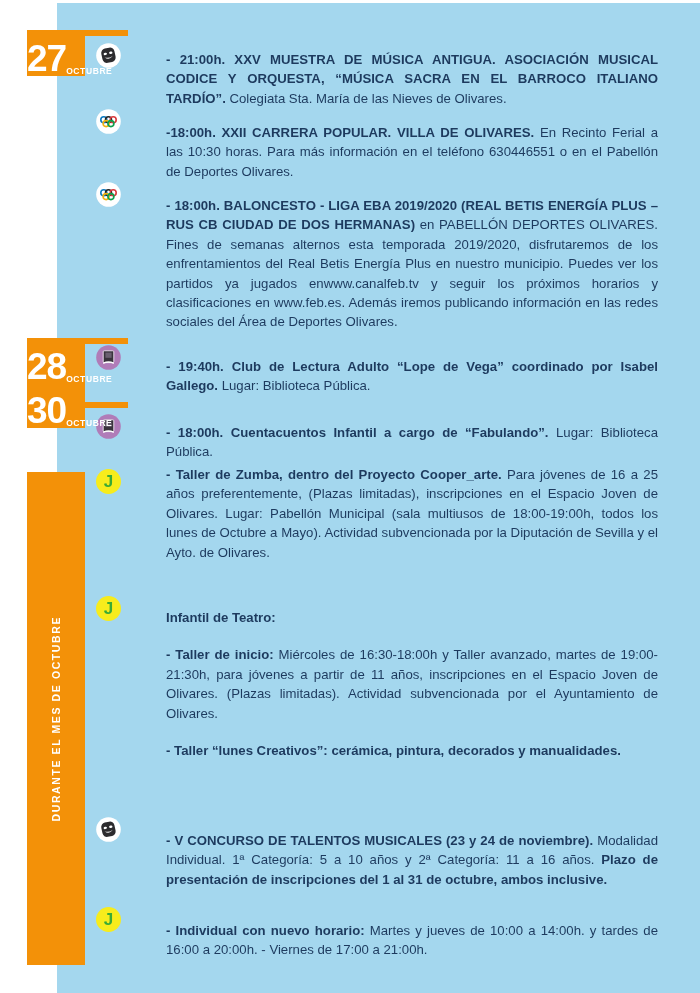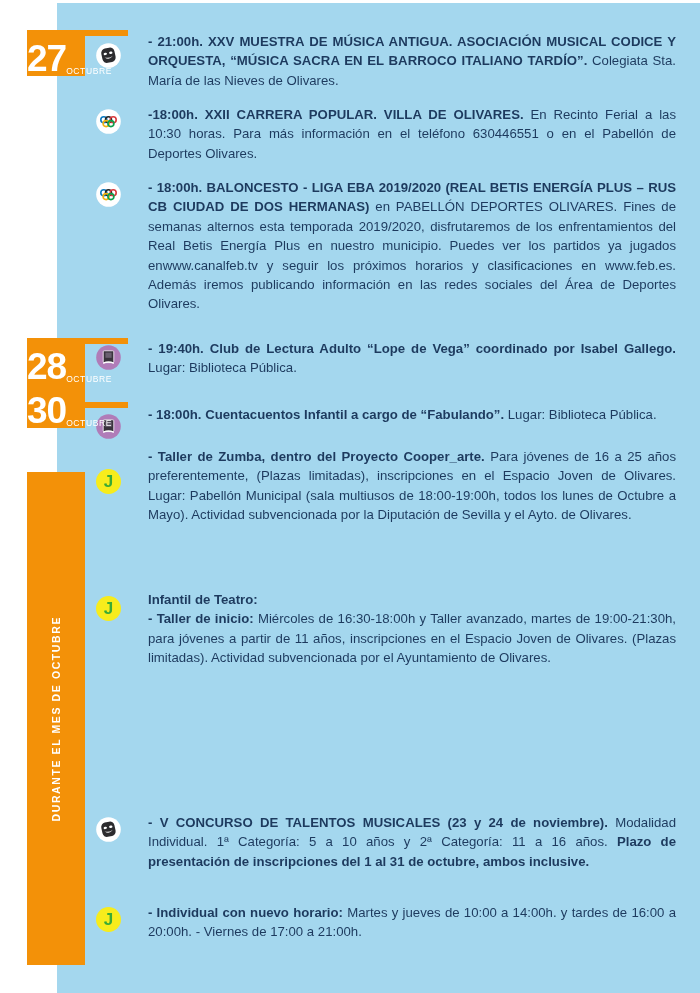--- a/index.html
+++ b/index.html
@@ -8,21 +8,21 @@
     background:#ffffff;
     font-family:"Liberation Sans", sans-serif;
     -webkit-font-smoothing:antialiased;
   }
   .panel{position:absolute;left:57px;top:3px;width:643px;height:990px;background:#a4d7ee;}
 
   
   .badge{position:absolute;left:27px;width:58px;height:46px;background:#f39108;
          display:flex;flex-direction:row;align-items:flex-end;justify-content:flex-start;z-index:3;}
   .badge .day{color:#fff;font-weight:bold;font-size:37px;line-height:34px;letter-spacing:-1px;margin-top:1px;}
-  .badge .mon{color:#fff;font-weight:normal;font-size:8.5px;letter-spacing:.6px;line-height:9px;}
+  .badge .mon{color:#fff;font-weight:bold;font-size:8.5px;letter-spacing:.6px;line-height:9px;}
   .b27{top:30px}.b28{top:338px}.b30{top:382px}
   .badge-bar{position:absolute;left:85px;width:43px;height:6px;background:#f39108;z-index:3;}
   .bar27{top:30px}.bar28{top:338px}.bar30{top:402px}
 
   
   .vbar{position:absolute;left:27px;top:472px;width:58px;height:493px;background:#f39108;
         display:flex;align-items:center;justify-content:center;z-index:3;}
   .vlabel{writing-mode:vertical-rl;transform:rotate(180deg);
           color:#fff;font-weight:bold;font-size:10.5px;letter-spacing:1.6px;white-space:nowrap;}
 
@@ -30,21 +30,21 @@
   .icon{position:absolute;left:96px;width:25px;height:25px;z-index:2;}
   .icon svg{display:block;width:25px;height:25px;}
   .jicon{background:#f7ec1c;border-radius:50%;display:flex;align-items:center;justify-content:center;}
   .jletter{color:#3aaa35;font-weight:bold;font-size:17px;line-height:1;}
   .i1{top:43px}.i2{top:109px}.i3{top:182px}.i4{top:345px}.i5{top:414px}
   .i6{top:469px}.i7{top:596px}.i8{top:817px}.i9{top:907px}
 
   
   .ev{position:absolute;left:148px;width:528px;color:#1d3a5e;
       font-size:13.2px;line-height:19.4px;text-align:justify;z-index:2;}
-  .ev p{margin:0;}
+  .ev p{margin:18px;}
   .ev .b{font-weight:bold;}
   .e1{top:32px}.e2{top:105px}.e3{top:178px}.e4{top:339px}.e5{top:405px}
   .e6{top:447px}.e7{top:590px}.e8{top:813px}.e9{top:903px}
 </style>
 </head>
 <body>
 
 <div class="panel"></div>
 
 <div class="badge b27">
@@ -169,20 +169,21 @@
   <p><span class="b">- 18:00h. Cuentacuentos Infantil a cargo de “Fabulando”.</span><span> Lugar: Biblioteca Pública.</span></p>
 </div>
 
 <div class="ev e6">
   <p><span class="b">- Taller de Zumba, dentro del Proyecto Cooper_arte.</span><span> Para jóvenes de 16 a 25 años preferentemente, (Plazas limitadas), inscripciones en el Espacio Joven de Olivares. Lugar: Pabellón Municipal (sala multiusos de 18:00-19:00h, todos los lunes de Octubre a Mayo). Actividad subvencionada por la Diputación de Sevilla y el Ayto. de Olivares.</span></p>
 </div>
 
 <div class="ev e7">
   <p><span class="b">Infantil de Teatro:</span></p>
   <p><span class="b">- Taller de inicio:</span><span> Miércoles de 16:30-18:00h y Taller avanzado, martes de 19:00-21:30h, para jóvenes a partir de 11 años, inscripciones en el Espacio Joven de Olivares. (Plazas limitadas). Actividad subvencionada por el Ayuntamiento de Olivares.</span></p>
+  <p><span class="b">- Taller “lunes Creativos”: cerámica, pintura, decorados y manualidades.</span></p>
 </div>
 
 <div class="ev e8">
   <p><span class="b">- V CONCURSO DE TALENTOS MUSICALES (23 y 24 de noviembre).</span><span> Modalidad Individual. 1ª Categoría: 5 a 10 años y 2ª Categoría: 11 a 16 años. </span><span class="b">Plazo de presentación de inscripciones del 1 al 31 de octubre, ambos inclusive.</span></p>
 </div>
 
 <div class="ev e9">
   <p><span class="b">- Individual con nuevo horario:</span><span> Martes y jueves de 10:00 a 14:00h. y  tardes de 16:00 a 20:00h. - Viernes de 17:00 a 21:00h.</span></p>
 </div>
 

